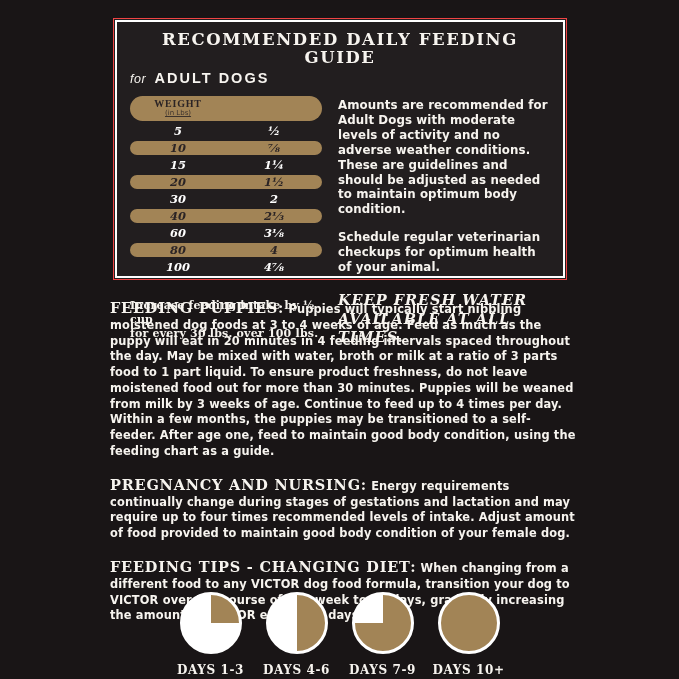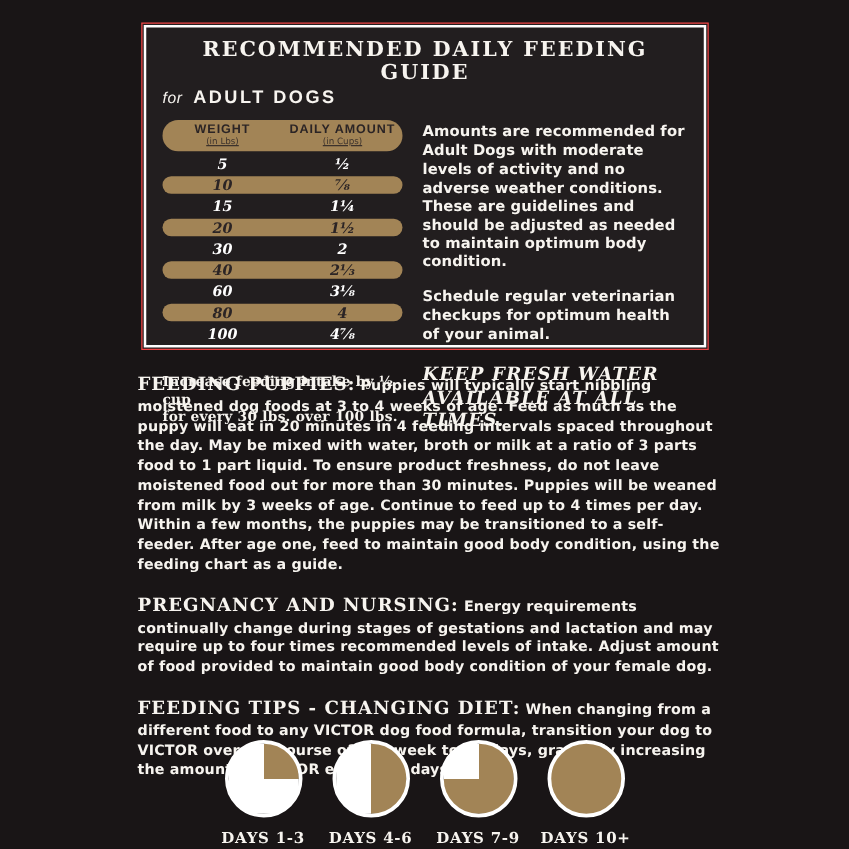--- a/index.html
+++ b/index.html
@@ -37,21 +37,21 @@
   .guide-cols{display:flex;margin-top:9px;}
   .col-table{width:192px;flex:none;}
   .col-text{flex:1;padding-left:16px;padding-top:2px;}
 
   .t-head{
     background:var(--tan);color:#2b2425;border-radius:15px;
     display:flex;text-align:center;padding:3px 0 4px;
   }
   .t-head .cell{width:50%;}
   .t-head .h{
-    font-family:Liberation Sans, sans-serif;font-weight:bold;
+    font-family:Liberation Serif, serif;font-weight:bold;
     font-size:10px;letter-spacing:.8px;line-height:1.05;
   }
   .t-head .s{font-size:7px;line-height:1.1;opacity:.85;text-decoration:underline;}
 
   .t-row{
     display:flex;text-align:center;align-items:center;
     height:14px;margin-top:3px;
     font-family:"DejaVu Serif", serif;font-weight:bold;font-style:italic;
     font-size:11.5px;color:#ffffff;
   }
@@ -117,24 +117,20 @@
       </div>
 
       <div class="guide-cols">
 
         <div class="col-table">
           <div class="t-head">
             <div class="cell">
               <div class="h">WEIGHT</div>
               <div class="s">(in Lbs)</div>
             </div>
-            <div class="cell">
-              <div class="h">DAILY AMOUNT</div>
-              <div class="s">(in Cups)</div>
-            </div>
           </div>
 
           <div class="t-row">
             <div class="cell">5</div>
             <div class="cell">½</div>
           </div>
           <div class="t-row pill">
             <div class="cell">10</div>
             <div class="cell">⅞</div>
           </div>

